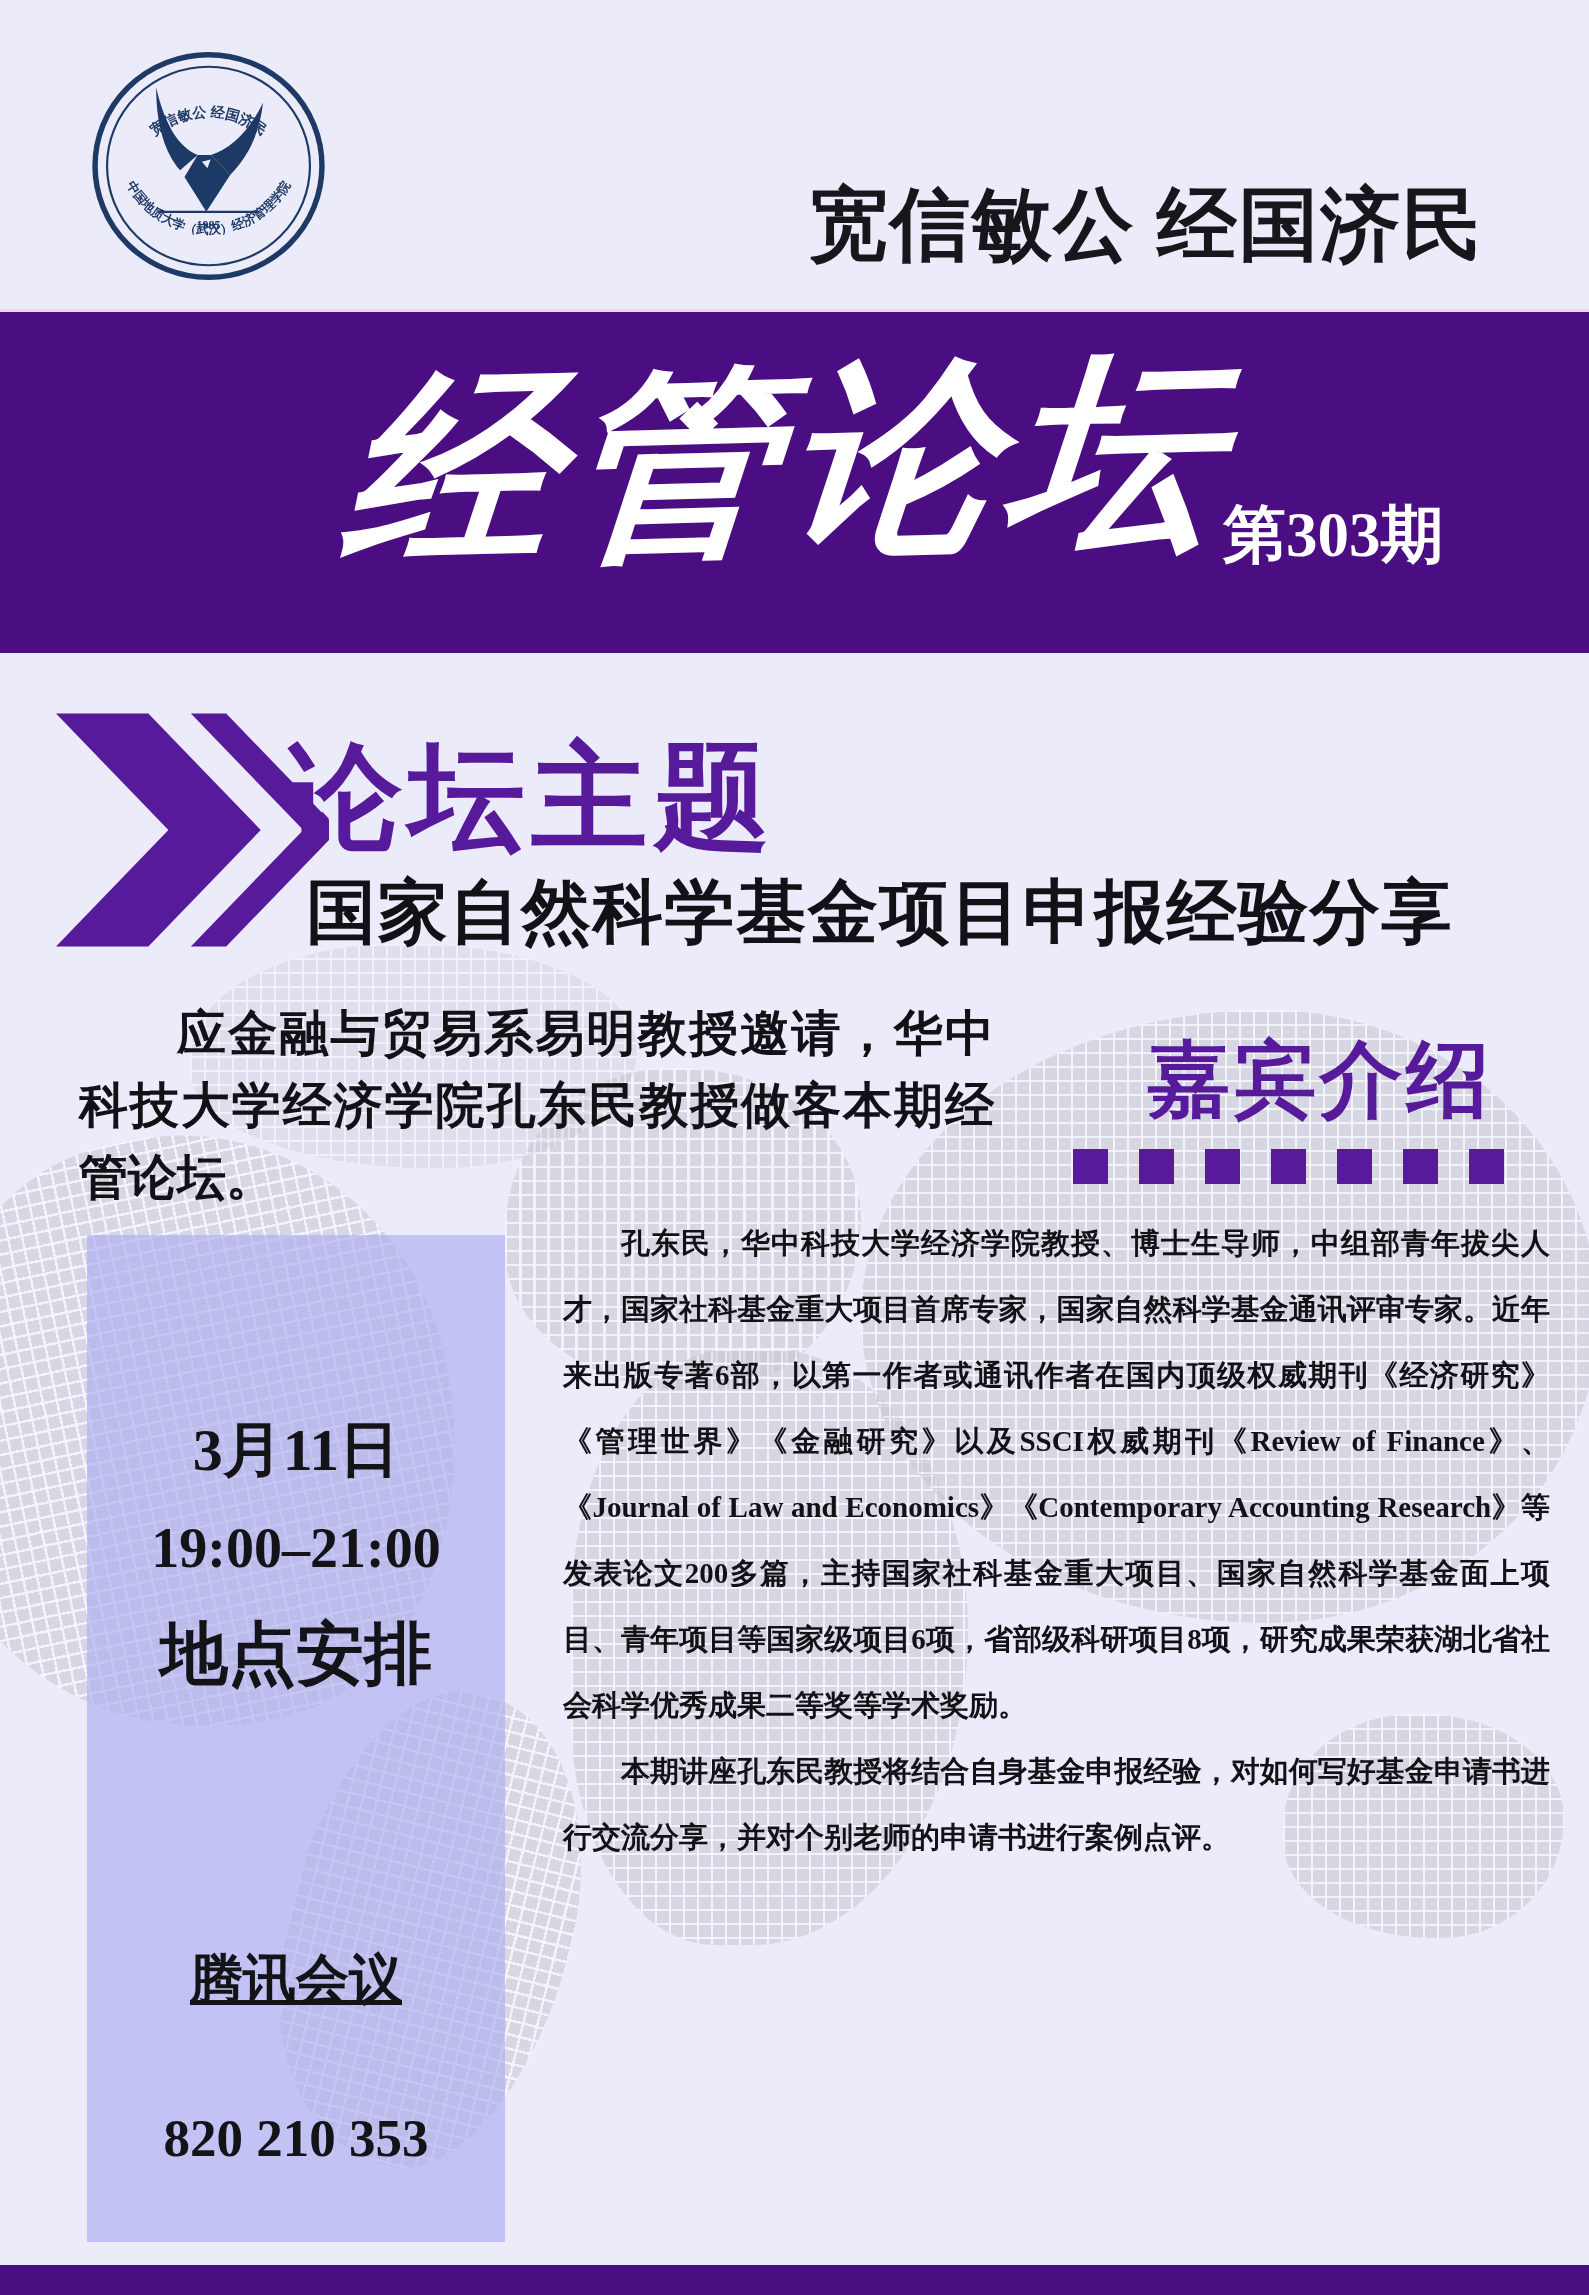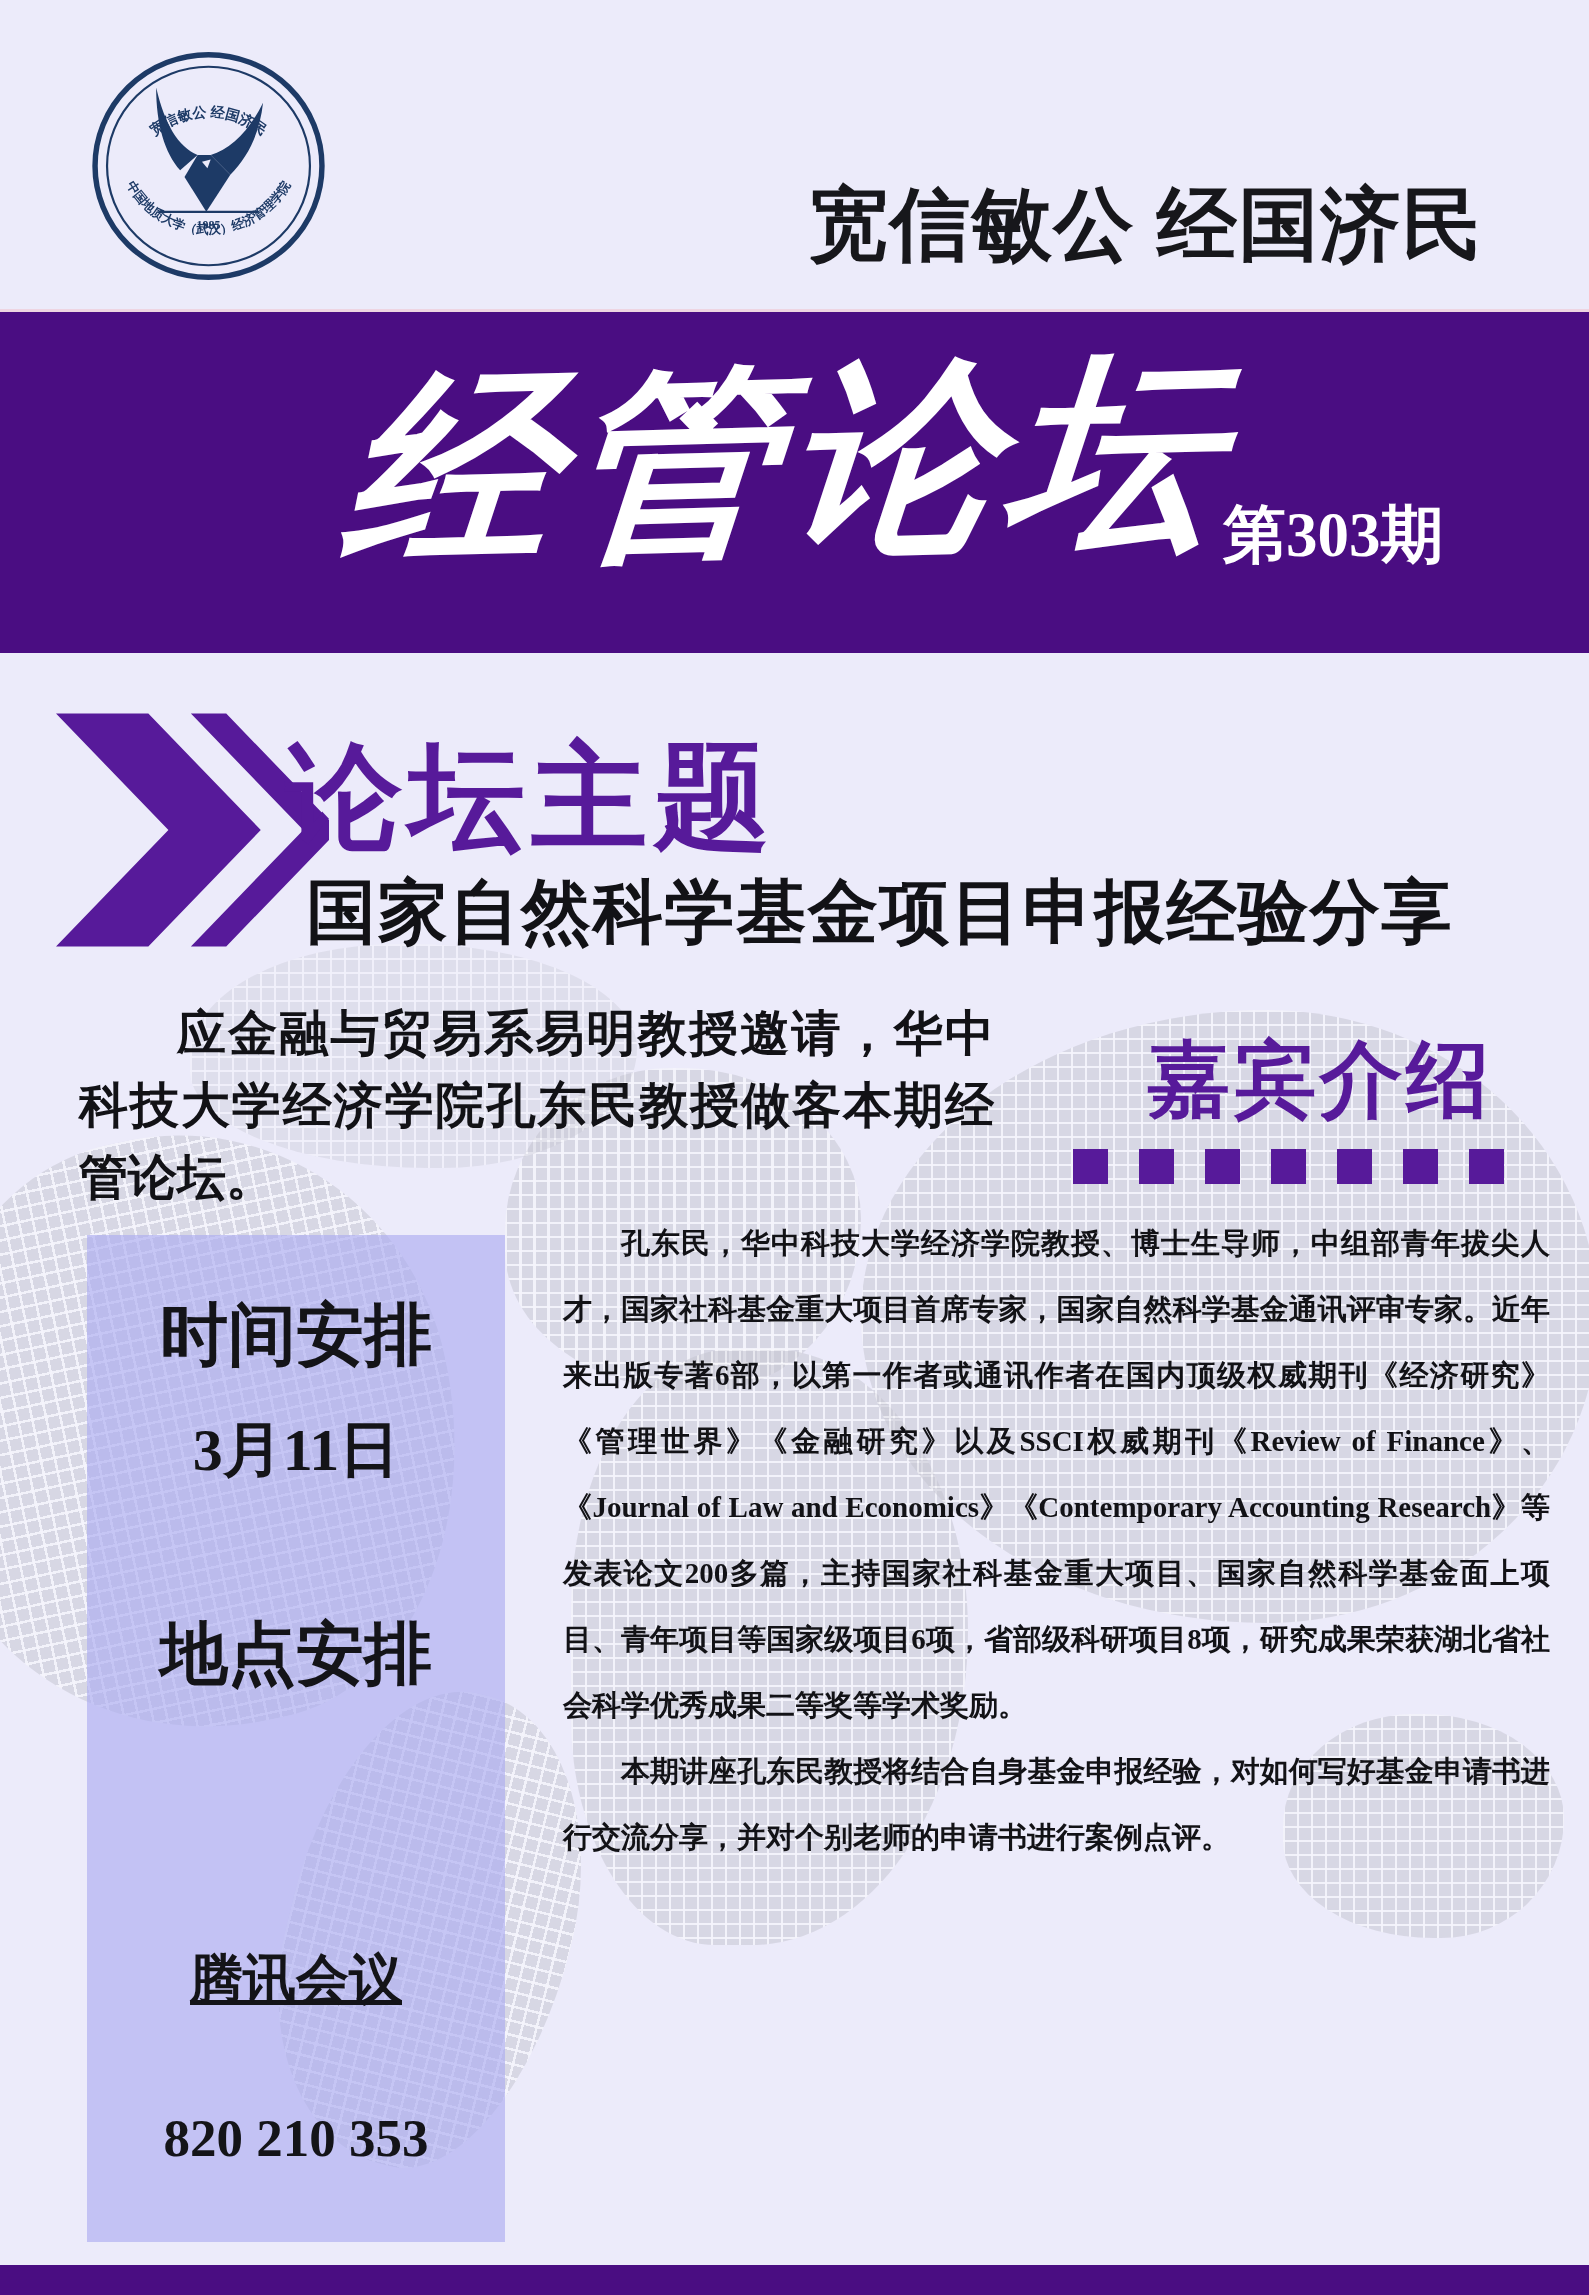--- a/index.html
+++ b/index.html
@@ -156,22 +156,22 @@
     <div class="sq"></div>
     <div class="sq"></div>
     <div class="sq"></div>
     <div class="sq"></div>
     <div class="sq"></div>
     <div class="sq"></div>
     <div class="sq"></div>
   </div>
 
 <div class="sidebar">
-  <div class="item s-time-h">时间安排</div>
   <div class="item s-date">3月11日</div>
+  <div class="item s-time">19:00–21:00</div>
   <div class="item s-place-h">地点安排</div>
   <div class="item s-platform">腾讯会议</div>
   <div class="item s-meeting">820 210 353</div>
 </div>
 
 <div class="bio">
   <p>孔东民，华中科技大学经济学院教授、博士生导师，中组部青年拔尖人才，国家社科基金重大项目首席专家，国家自然科学基金通讯评审专家。近年来出版专著6部，以第一作者或通讯作者在国内顶级权威期刊《经济研究》《管理世界》《金融研究》以及SSCI权威期刊《Review of Finance》、《Journal of Law and Economics》《Contemporary Accounting Research》等发表论文200多篇，主持国家社科基金重大项目、国家自然科学基金面上项目、青年项目等国家级项目6项，省部级科研项目8项，研究成果荣获湖北省社会科学优秀成果二等奖等学术奖励。</p>
   <p>本期讲座孔东民教授将结合自身基金申报经验，对如何写好基金申请书进行交流分享，并对个别老师的申请书进行案例点评。</p>
 </div>
 

